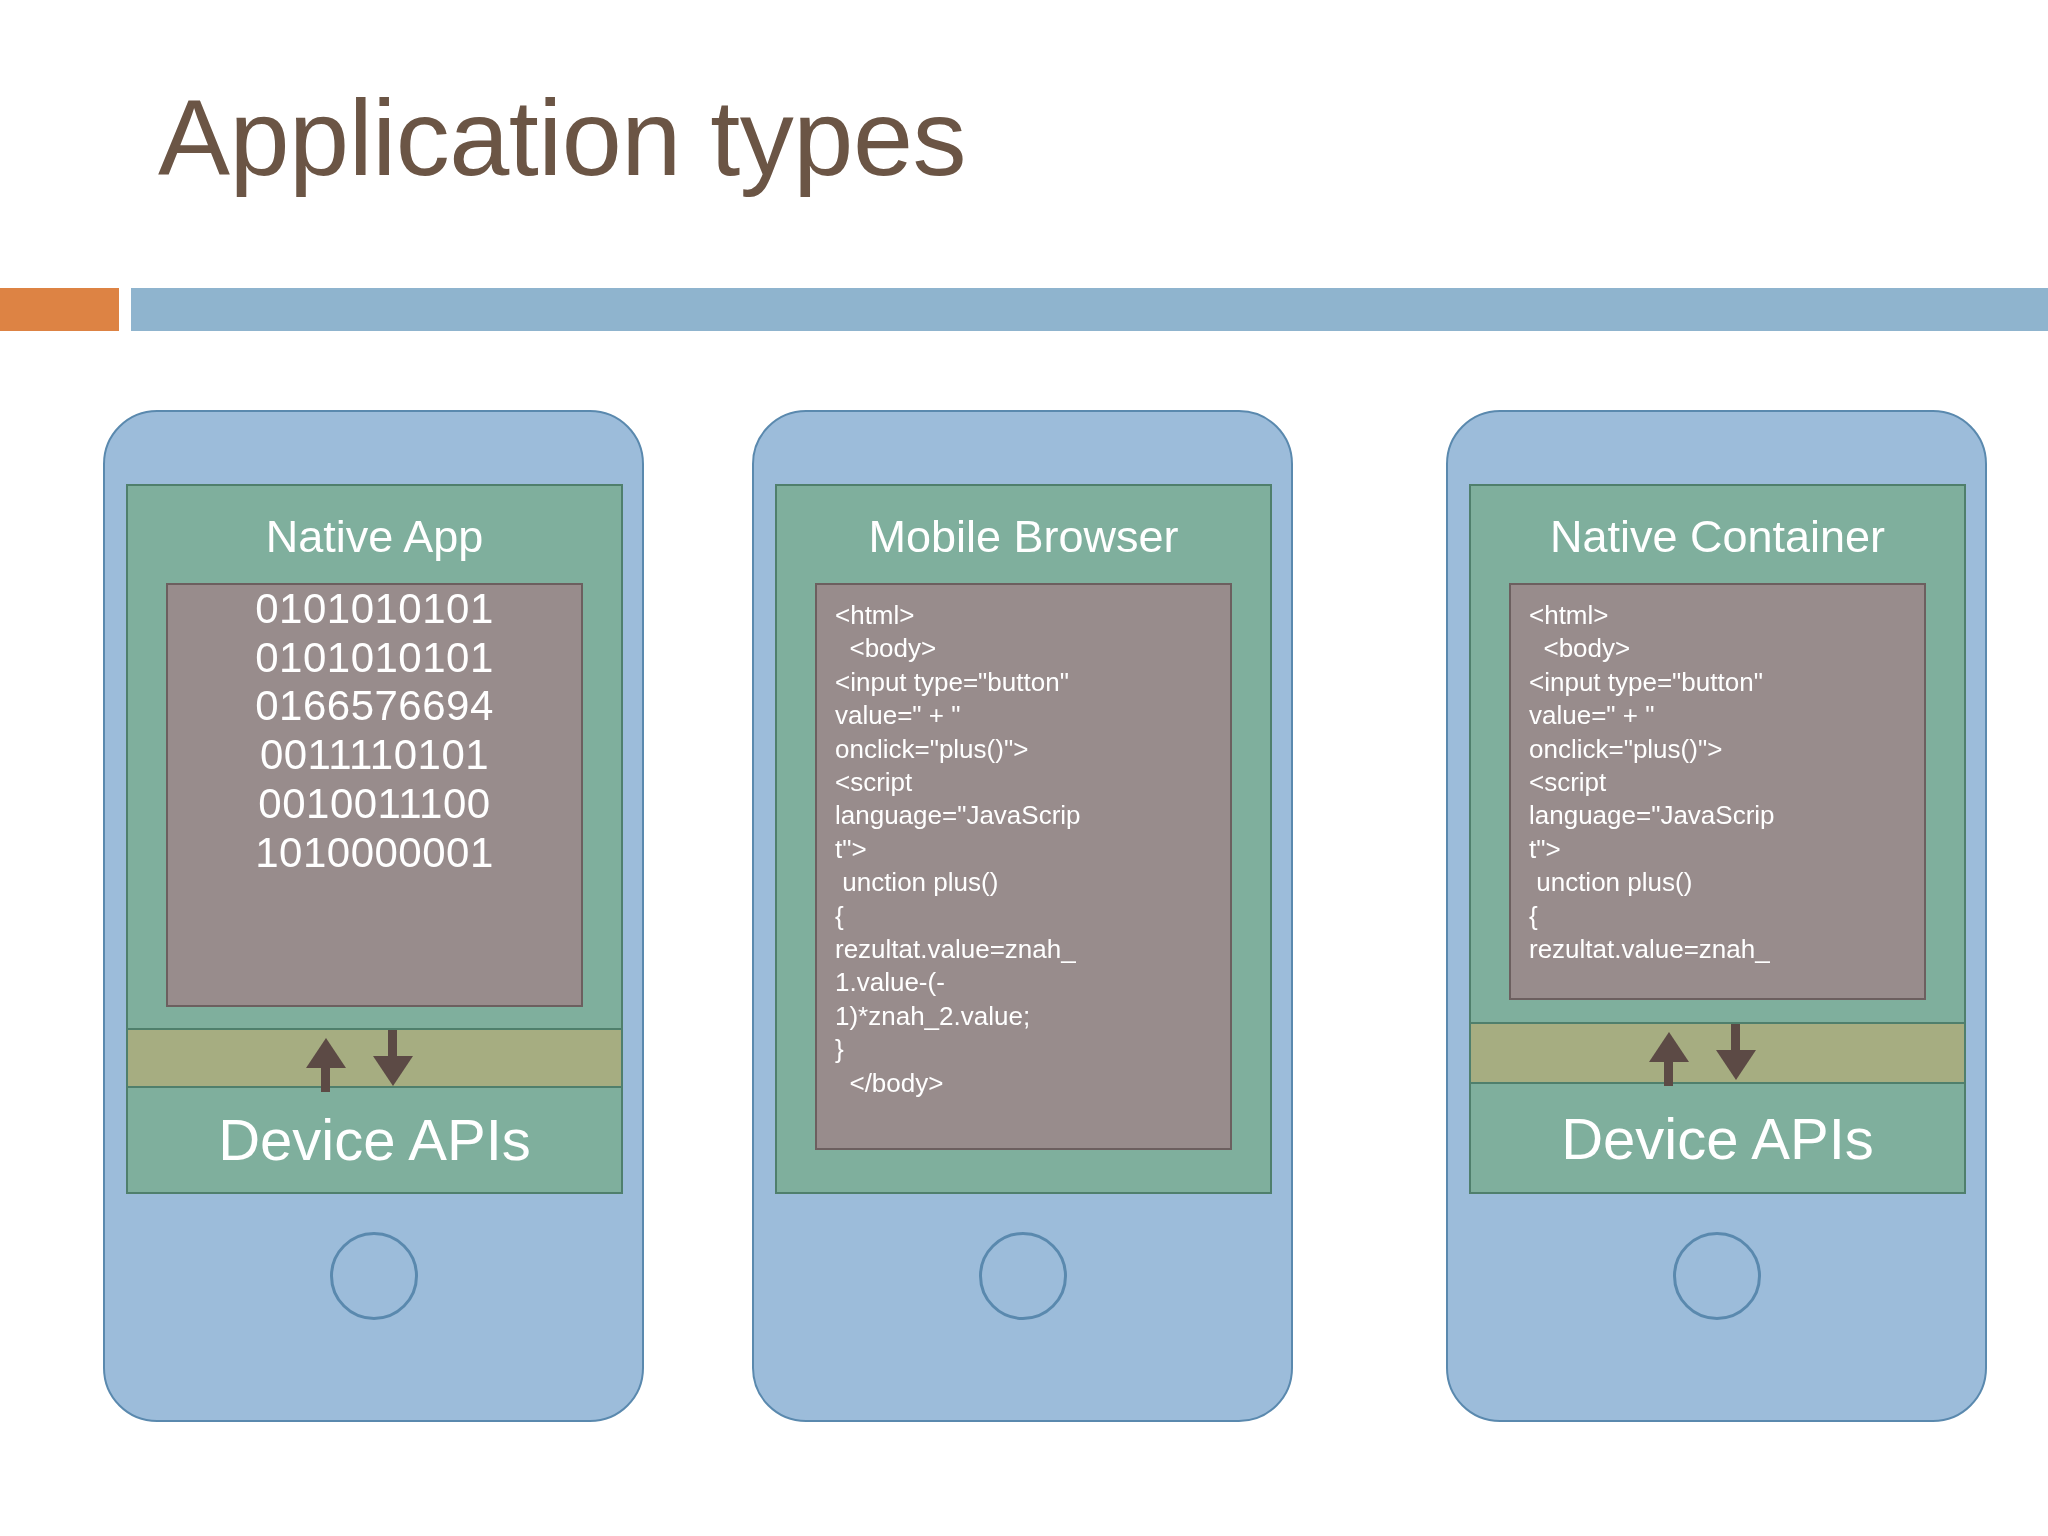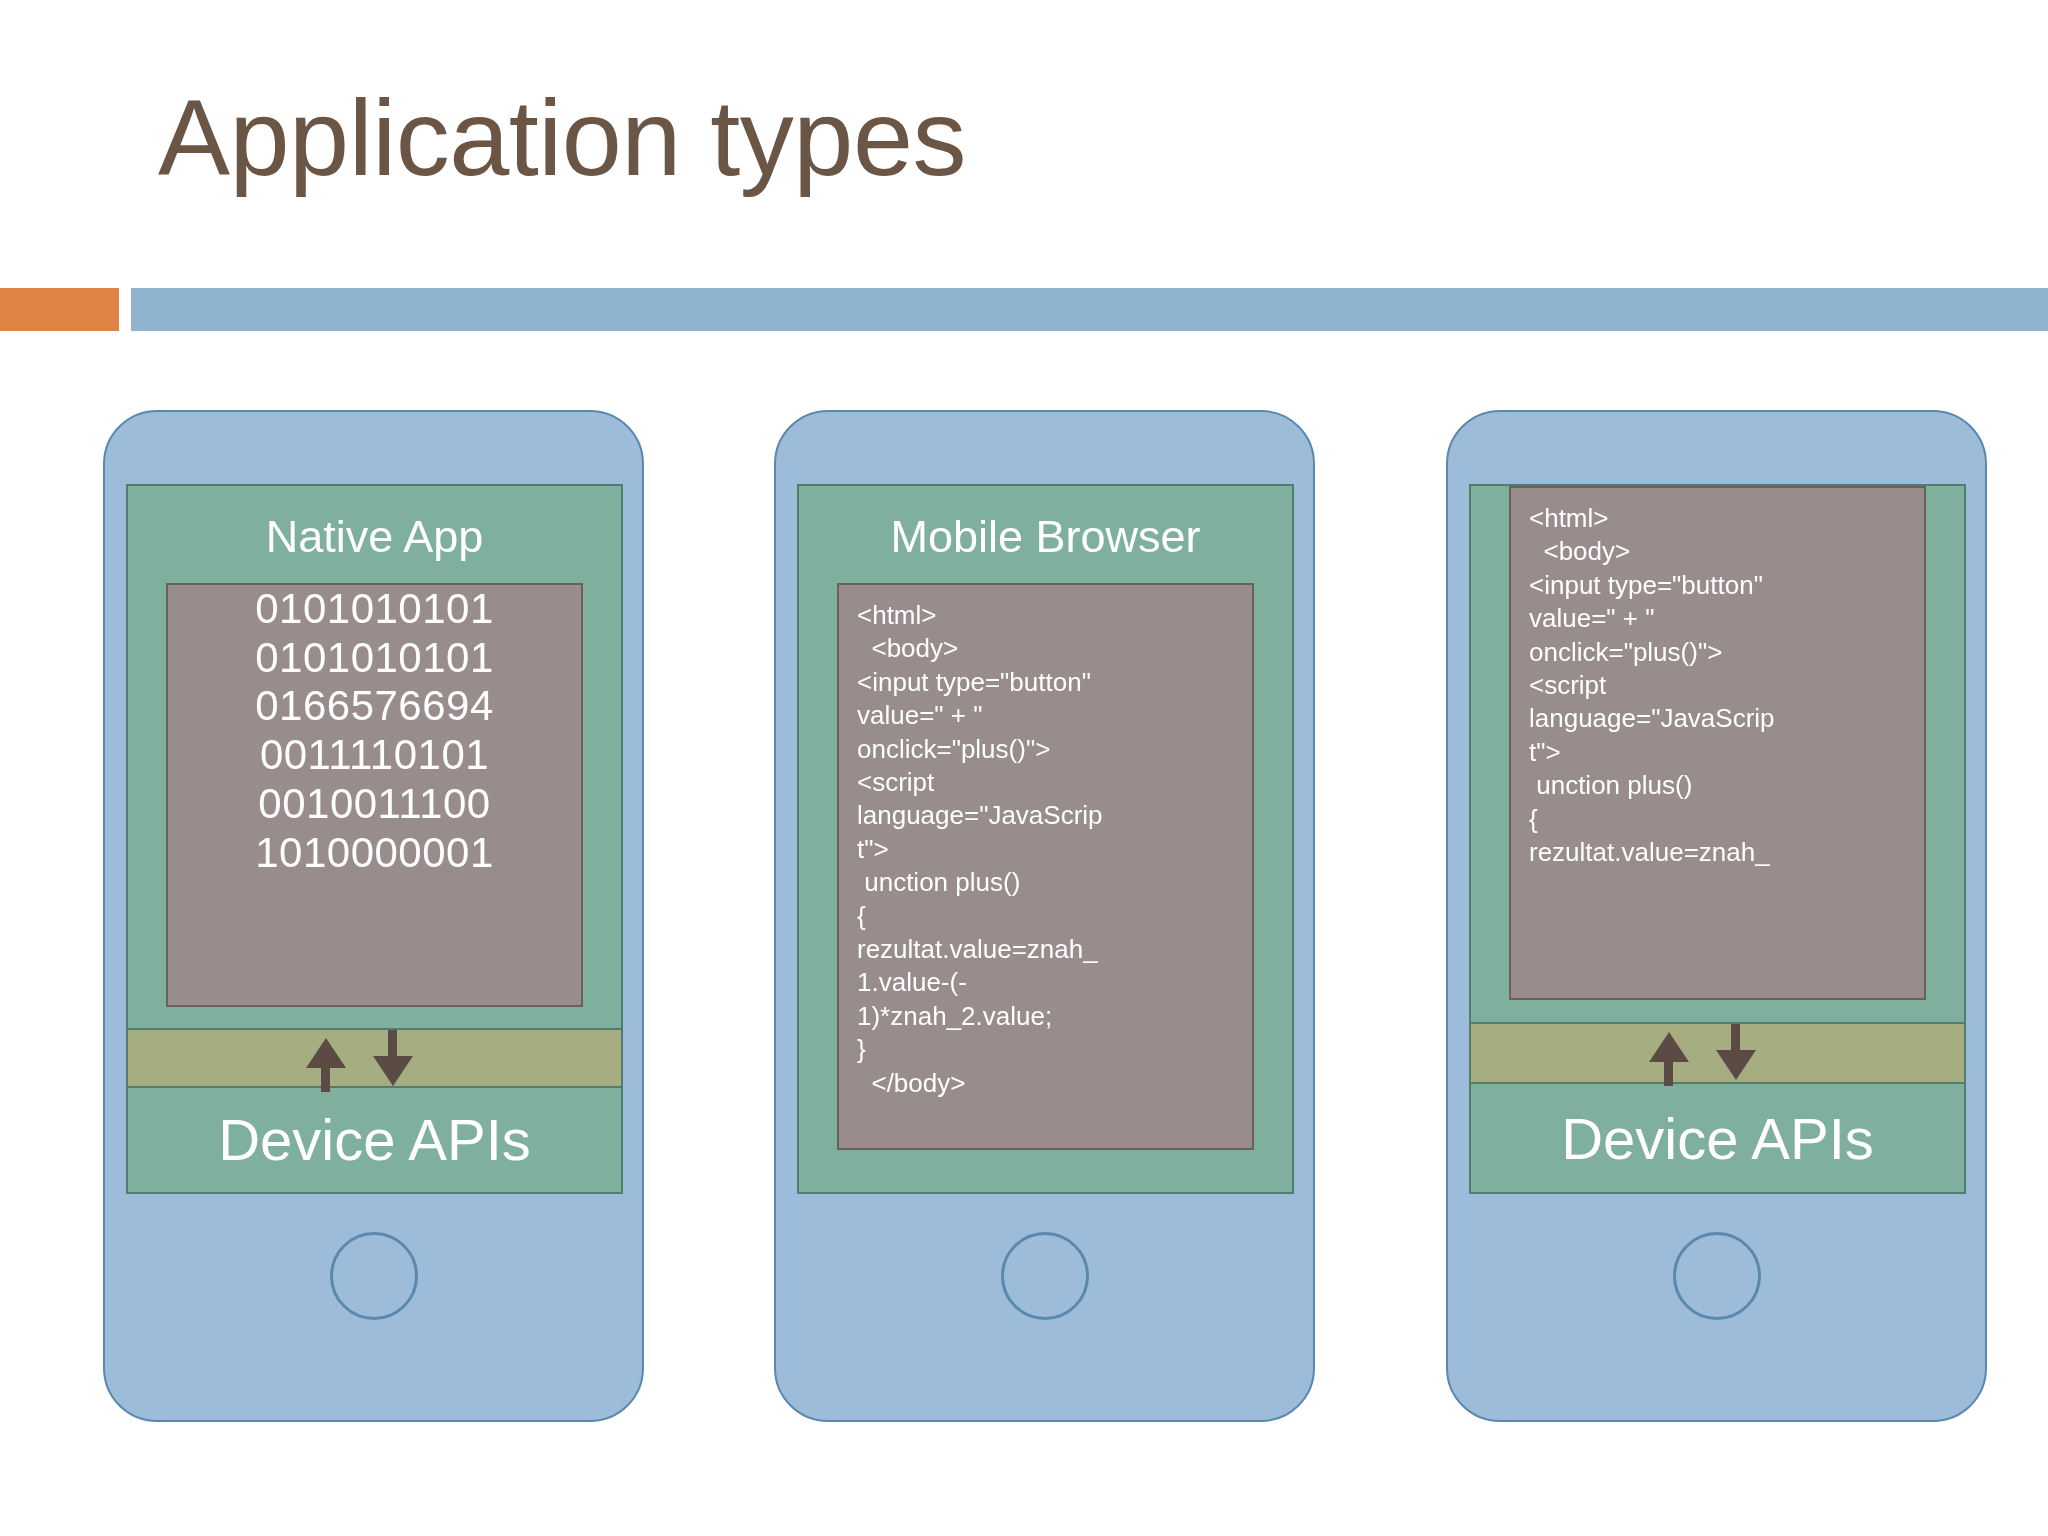--- a/index.html
+++ b/index.html
@@ -53,21 +53,21 @@
   .phone {
     position: absolute;
     top: 410px;
     width: 541px;
     height: 1012px;
     background: #9CBCDA;
     border: 2px solid #5A89AE;
     border-radius: 54px;
   }
   #phone-1 { left: 103px; }
-  #phone-2 { left: 774px; }
+  #phone-2 { left: 752px; }
   #phone-3 { left: 1446px; }
 
   .screen {
     position: absolute;
     left: 21px;
     top: 72px;
     width: 497px;
     height: 710px;
     background: #7FAF9D;
     border: 2px solid #4F7F6C;
@@ -231,20 +231,21 @@
         <div class="code-line">  &lt;/body&gt;</div>
 
       </div>
       <div style="height:42px"></div>
     </div>
     <div class="home-button"></div>
   </div>
 
   <div class="phone" id="phone-3">
     <div class="screen">
+      <div class="screen-title">Native Container</div>
       <div class="code-box">
         <div class="code-line">&lt;html&gt;</div>
         <div class="code-line">  &lt;body&gt;</div>
         <div class="code-line">&lt;input type="button"</div>
         <div class="code-line">value=" + "</div>
         <div class="code-line">onclick="plus()"&gt;</div>
         <div class="code-line">&lt;script</div>
         <div class="code-line">language="JavaScrip</div>
         <div class="code-line">t"&gt;</div>
         <div class="code-line"> unction plus()</div>

